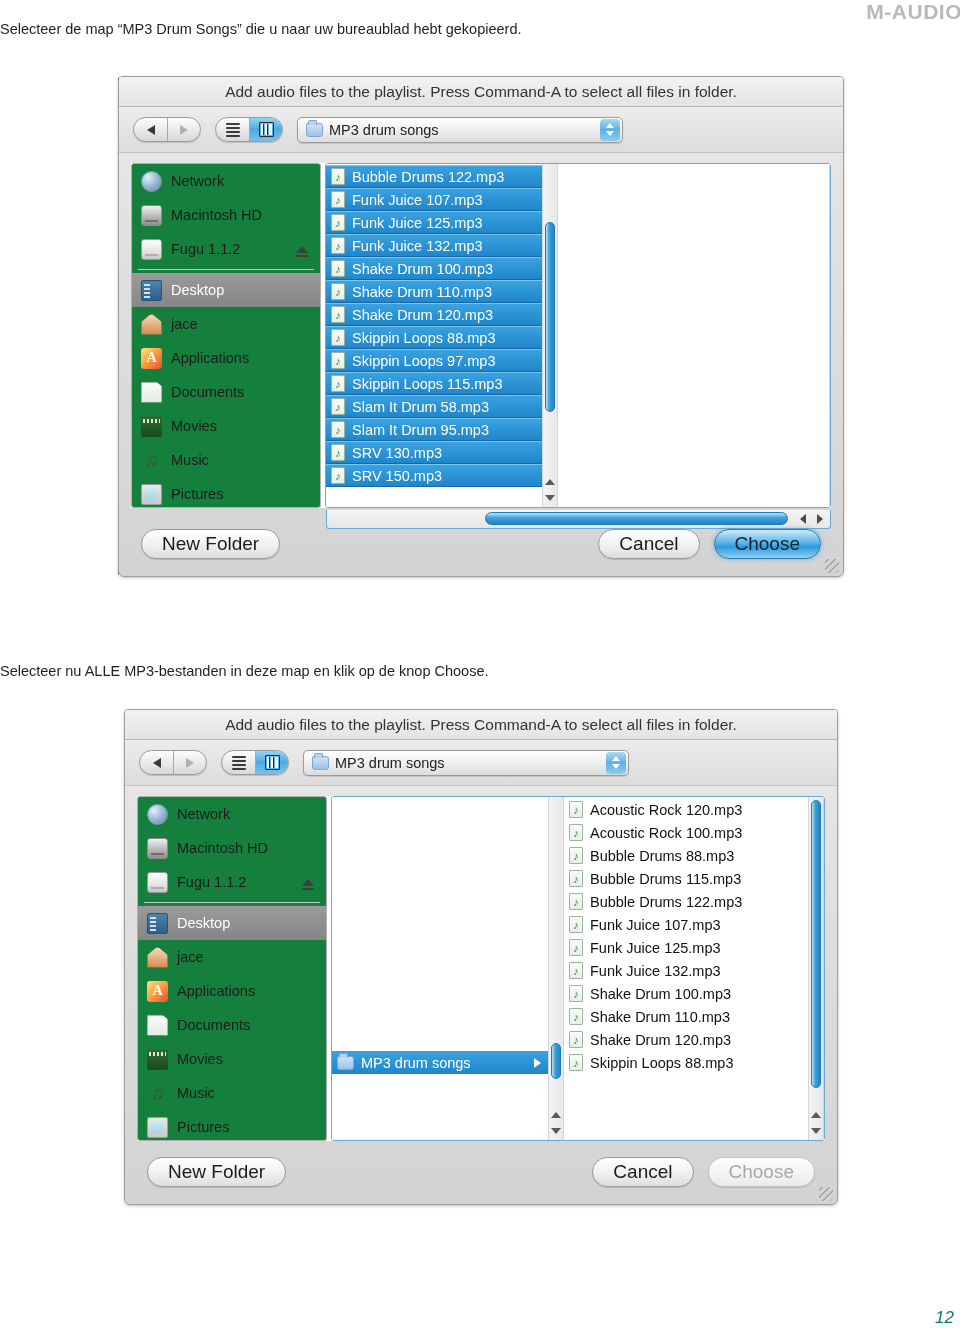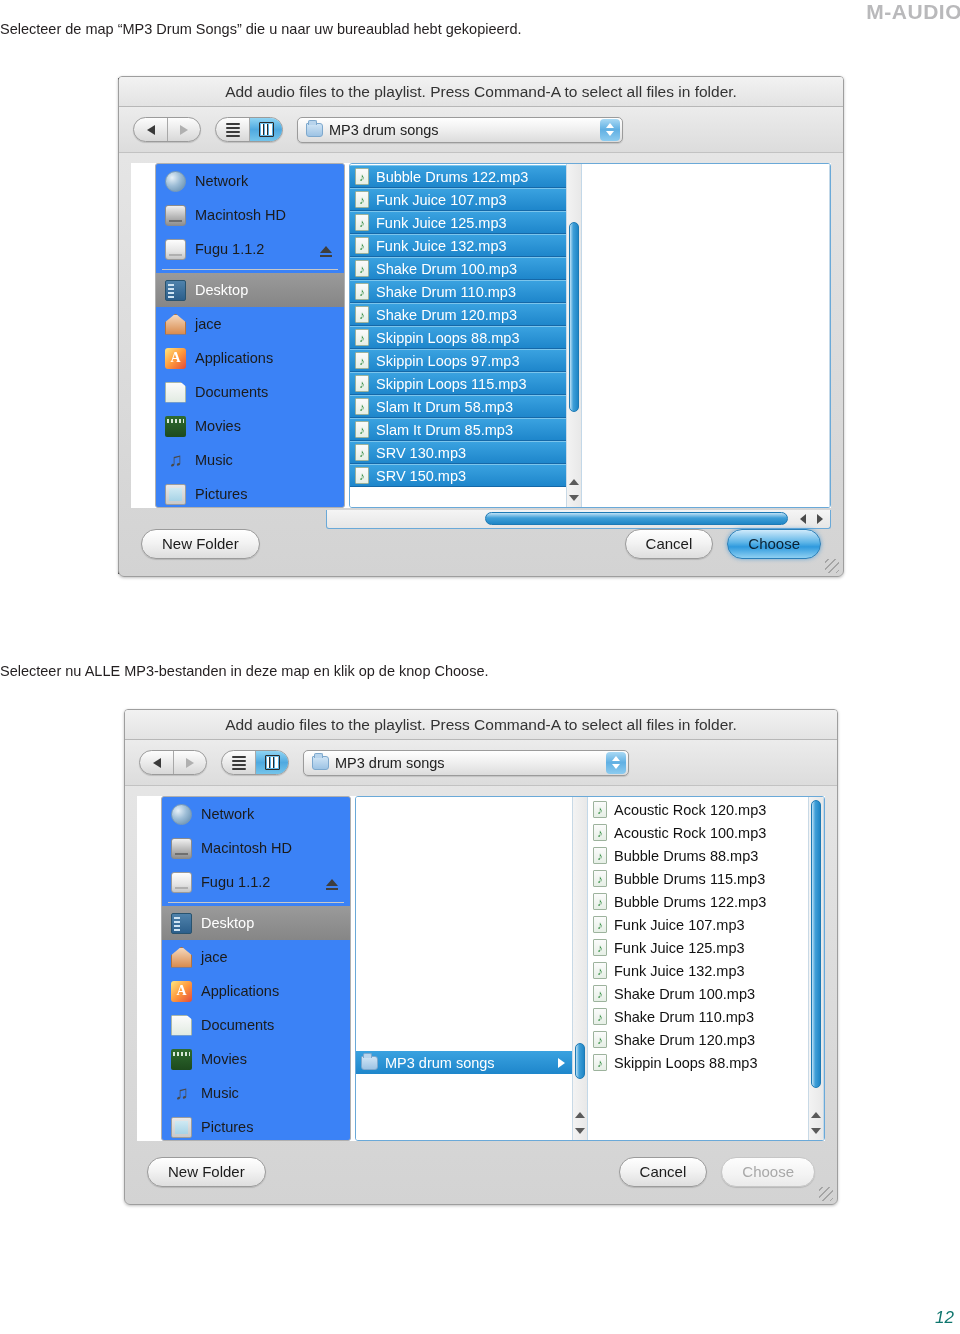--- a/index.html
+++ b/index.html
@@ -129,23 +129,23 @@
     background:#b8d4ec;border:1px solid #7da8cd;border-bottom:none;border-radius:2px 2px 0 0;
   }
 
   
   .browser {
     display:flex; margin:10px 12px 0 12px;
     height:345px;
     background:#fff;
   }
   .sidebar {
-    width:190px; background:#3b82f6;
+    width:190px; background:#15803d;
     border:1px solid #b0b0b0; border-radius:3px;
-    overflow:hidden; flex:none;margin-left:24px;
+    overflow:hidden; flex:none;
   }
   .sb-item {
     height:34px; display:flex; align-items:center; gap:9px;
     padding-left:9px; font-size:14.5px; color:#1b1b1b;
   }
   .sb-item.sel {
     background:linear-gradient(180deg,#9a9a9a 0%,#868686 100%);
     color:#ffffff;
   }
   .sb-sep { height:1px; margin:3px 6px; background:#c8c8c8; }
@@ -249,21 +249,21 @@
 
   
   .dlg-footer {
     position:absolute; left:0; right:0; bottom:0; height:64px;
     display:flex; align-items:center; padding:0 22px;
   }
   .btn {
     height:30px; padding:0 20px; border-radius:15px;
     border:1px solid #9b9b9b;
     background:linear-gradient(180deg,#ffffff 0%,#f2f2f2 48%,#dedede 100%);
-    font-size:15px; color:#1b1b1b; line-height:28px;
+    font-size:19px; color:#1b1b1b; line-height:28px;
     box-shadow:0 1px 1px rgba(0,0,0,.14);
     font-family:"Liberation Sans", sans-serif;
   }
   .btn.default {
     border-color:#2b7fb8; color:#0b2233;
     background:linear-gradient(180deg,#cfeafb 0%,#5cb4e7 45%,#2f9ade 60%,#8fd0f2 100%);
     box-shadow:0 0 4px rgba(60,150,215,.7);
   }
   .btn.disabled { color:#a8a8a8; border-color:#c6c6c6;
     background:linear-gradient(180deg,#fdfdfd 0%,#f3f3f3 60%,#eaeaea 100%); }
@@ -413,21 +413,21 @@
             <div class="frow sel">
               <span class="mp3ico"></span>
               <span>Skippin Loops 115.mp3</span>
             </div>
             <div class="frow sel">
               <span class="mp3ico"></span>
               <span>Slam It Drum 58.mp3</span>
             </div>
             <div class="frow sel">
               <span class="mp3ico"></span>
-              <span>Slam It Drum 85.mp3</span>
+              <span>Slam It Drum 95.mp3</span>
             </div>
             <div class="frow sel">
               <span class="mp3ico"></span>
               <span>SRV 130.mp3</span>
             </div>
             <div class="frow sel">
               <span class="mp3ico"></span>
               <span>SRV 150.mp3</span>
             </div>
           </div>

